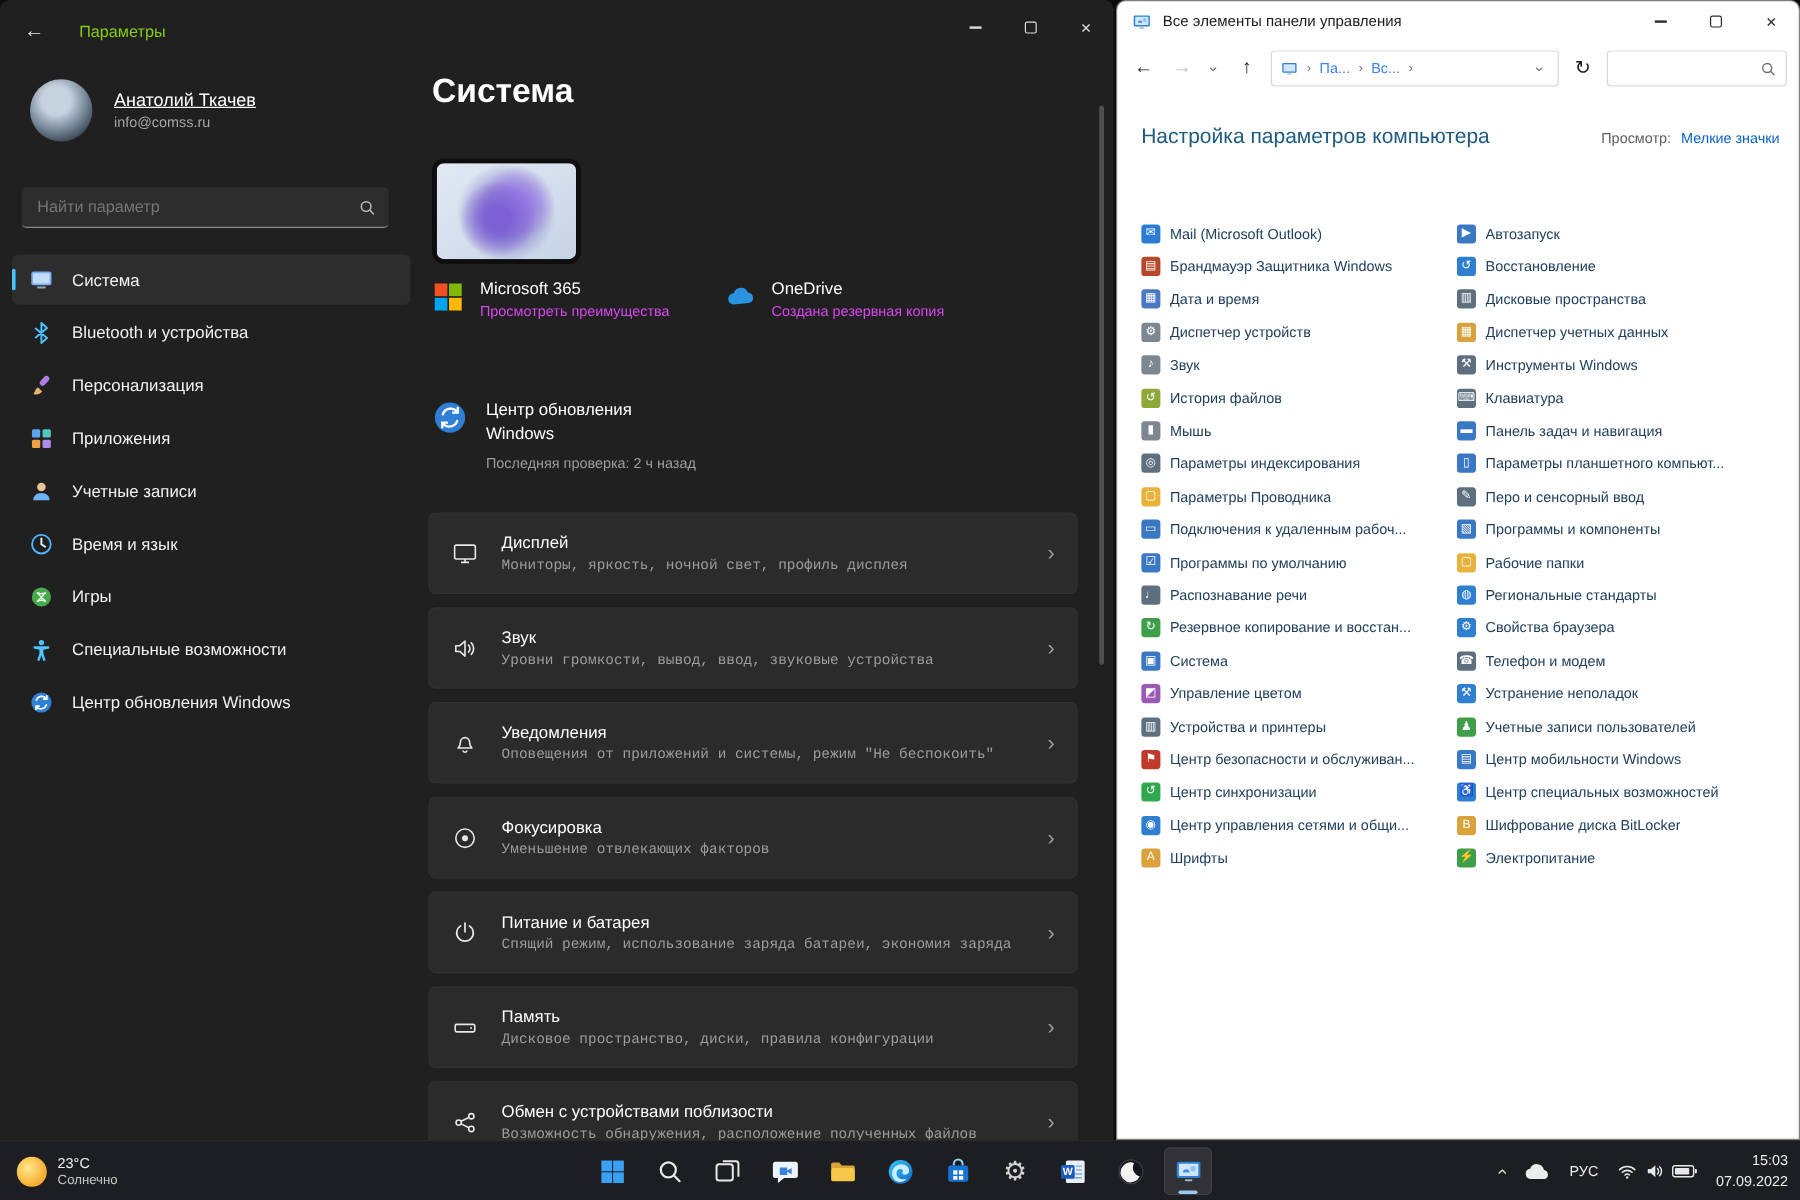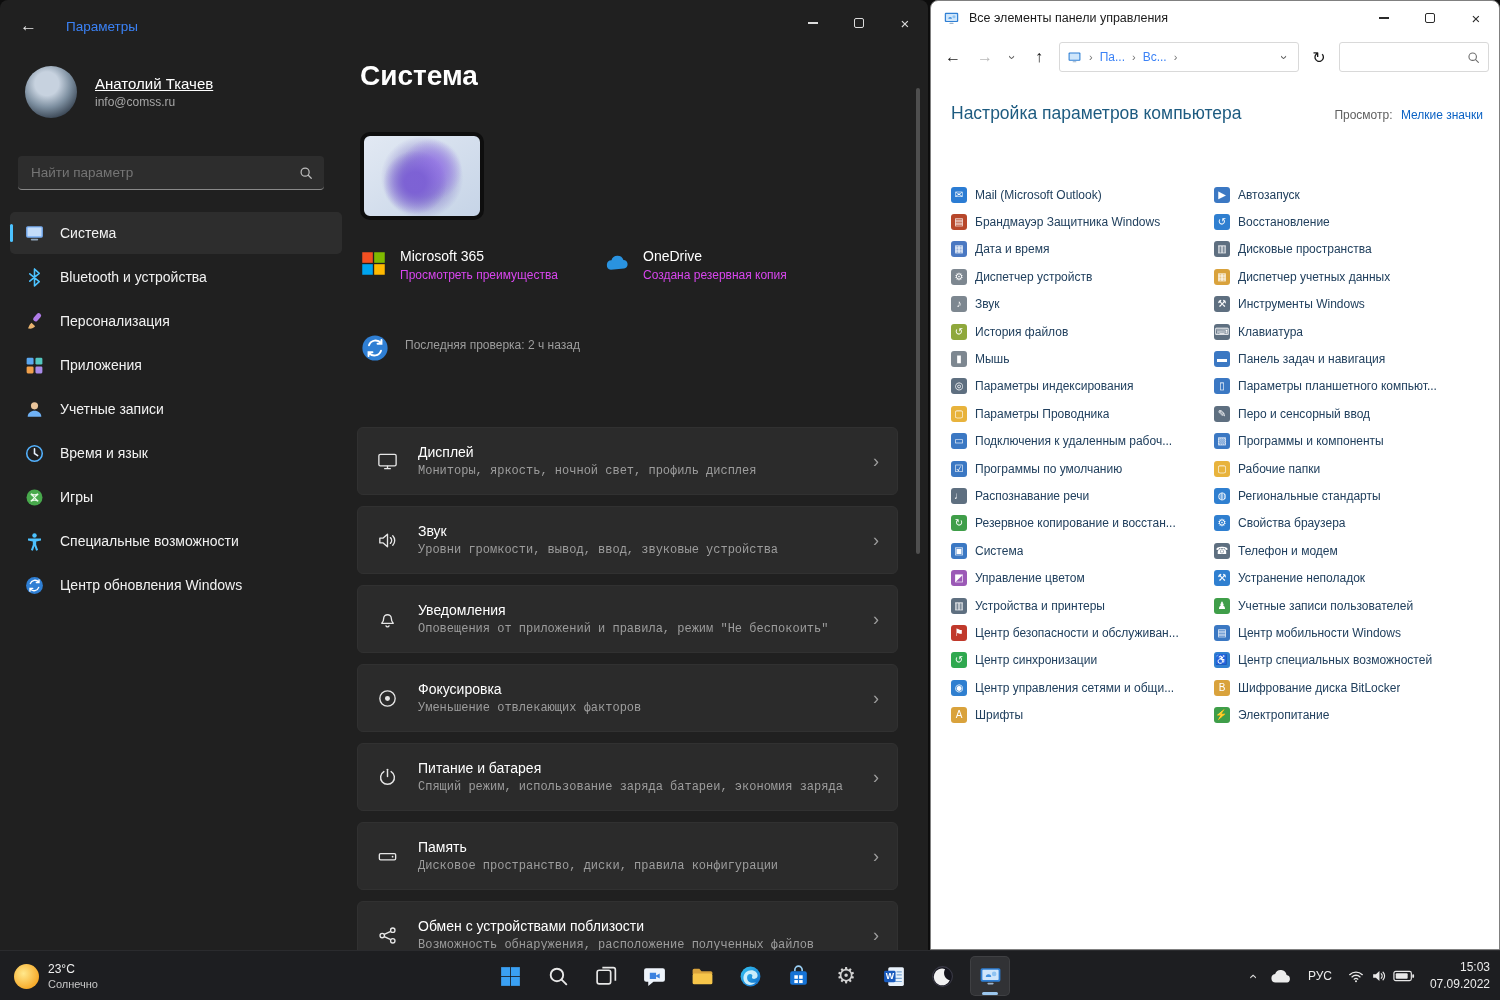--- a/index.html
+++ b/index.html
@@ -5,21 +5,21 @@
   * { box-sizing: border-box; }
   body { margin:0; width:1500px; height:1000px; overflow:hidden; background:#0d0d0d;
          font-family:"Liberation Sans", sans-serif; }
   .desktop{position:relative;width:1500px;height:1000px;}
 
   
   .settings{position:absolute;left:0;top:0;width:928px;height:950px;background:#202020;color:#fff;
             border-radius:8px 8px 0 0;overflow:hidden;}
   .s-titlebar{position:relative;height:52px;}
   .s-back{position:absolute;left:20px;top:16px;font-size:17px;color:#e6e6e6;cursor:default;}
-  .s-title{position:absolute;left:66px;top:19px;font-size:13.5px;color:#3b82f6;}
+  .s-title{position:absolute;left:66px;top:19px;font-size:13.5px;color:#84cc16;}
   .wincontrols{position:absolute;right:0;top:0;display:flex;height:46px;}
   .wincontrols span{width:46px;height:46px;display:flex;align-items:center;justify-content:center;font-size:15px;}
   .settings .wincontrols span{color:#dcdcdc;}
   .boxglyph{width:10px;height:10px;border:1.2px solid #dcdcdc;border-radius:2px;display:inline-block;}
   .boxglyph.dark{border-color:#2b2b2b;}
   .minbar{width:10px;height:1.4px;background:#dcdcdc;display:inline-block;}
   .minbar.dark{background:#2b2b2b;}
 
   .s-user{position:absolute;left:25px;top:66px;display:flex;align-items:center;gap:18px;}
   .avatar{width:52px;height:52px;border-radius:50%;
@@ -47,21 +47,21 @@
   .device-img{width:124px;height:88px;border-radius:10px;border:4px solid #0e0e0e;
       background:
         radial-gradient(circle at 44% 58%, rgba(124,96,212,.95) 0 13%, rgba(124,96,212,0) 40%),
         radial-gradient(circle at 58% 42%, rgba(154,124,232,.85) 0 11%, rgba(154,124,232,0) 38%),
         radial-gradient(circle at 50% 52%, rgba(94,72,186,.55) 0 26%, rgba(94,72,186,0) 58%),
         linear-gradient(145deg,#e2e9f3,#c6d4e7);}
   .device-name{font-size:19px;font-weight:600;margin-top:8px;}
   .device-model{font-size:13.5px;color:#a8a8a8;margin-top:5px;}
   .device-rename{font-size:12.5px;color:#989898;margin-top:11px;}
 
-  .quick{position:absolute;left:3px;top:248px;display:flex;width:540px;}
+  .quick{position:absolute;left:3px;top:232px;display:flex;width:540px;}
   .quick-item{display:flex;gap:13px;width:243px;}
   .q-ico{width:27px;height:27px;flex:none;margin-top:2px;}
   .q-ico svg{width:100%;height:100%;}
   .q-title{font-size:14px;}
   .q-sub{font-size:12px;color:#d946ef;margin-top:4px;}
 
   .update{position:absolute;left:3px;top:331px;display:flex;gap:15px;}
   .upd-ico{width:30px;height:30px;flex:none;margin-top:2px;}
   .upd-ico svg{width:100%;height:100%;}
   .upd-title{font-size:14px;line-height:1.45;}
@@ -293,20 +293,24 @@
       </div>
 
       <div class="update">
         <span class="upd-ico">
           <svg viewBox="0 0 20 20">
               <circle cx="10" cy="10" r="8.4" fill="#2f7fd4"></circle>
               <path d="M6 8.2 a4.6 4.6 0 0 1 8-1.4 M14.3 4.6 v2.6 h-2.6 M14 11.8 a4.6 4.6 0 0 1-8 1.4 M5.7 15.4 v-2.6 h2.6" stroke="#fff" stroke-width="1.3" fill="none" stroke-linecap="round"></path>
             </svg>
         </span>
         <span>
+          <div class="upd-title">
+            <span>Центр обновления</span><br>
+            <span>Windows</span>
+          </div>
           <div class="upd-sub">Последняя проверка: 2 ч назад</div>
         </span>
       </div>
 
       <div class="s-rows">
           <div class="card">
     <span class="row-ico">
               <svg viewBox="0 0 24 24" fill="none" stroke="#e6e6e6" stroke-width="1.4">
                 <rect x="3" y="4.5" width="18" height="12" rx="1.5"></rect>
                 <path d="M12 16.5 V19.5 M8.5 19.5 h7"></path>
@@ -333,21 +337,21 @@
   </div>
           <div class="card">
     <span class="row-ico">
               <svg viewBox="0 0 24 24" fill="none" stroke="#e6e6e6" stroke-width="1.4" stroke-linejoin="round">
                 <path d="M6 16 c1.5-1.5 2-3 2-5 a4 4 0 0 1 8 0 c0 2 .5 3.5 2 5z"></path>
                 <path d="M10.4 18.6 a1.7 1.7 0 0 0 3.2 0" stroke-linecap="round"></path>
               </svg>
             </span>
     <span>
       <span class="row-title">Уведомления</span>
-      <span class="row-sub">Оповещения от приложений и правила, режим "Не беспокоить"</span>
+      <span class="row-sub">Оповещения от приложений и системы, режим "Не беспокоить"</span>
     </span>
     <span class="chev">›</span>
   </div>
           <div class="card">
     <span class="row-ico">
               <svg viewBox="0 0 24 24" fill="none" stroke="#e6e6e6" stroke-width="1.4">
                 <circle cx="12" cy="12" r="8"></circle>
                 <circle cx="12" cy="12" r="2.6" fill="#e6e6e6" stroke="none"></circle>
               </svg>
             </span>

